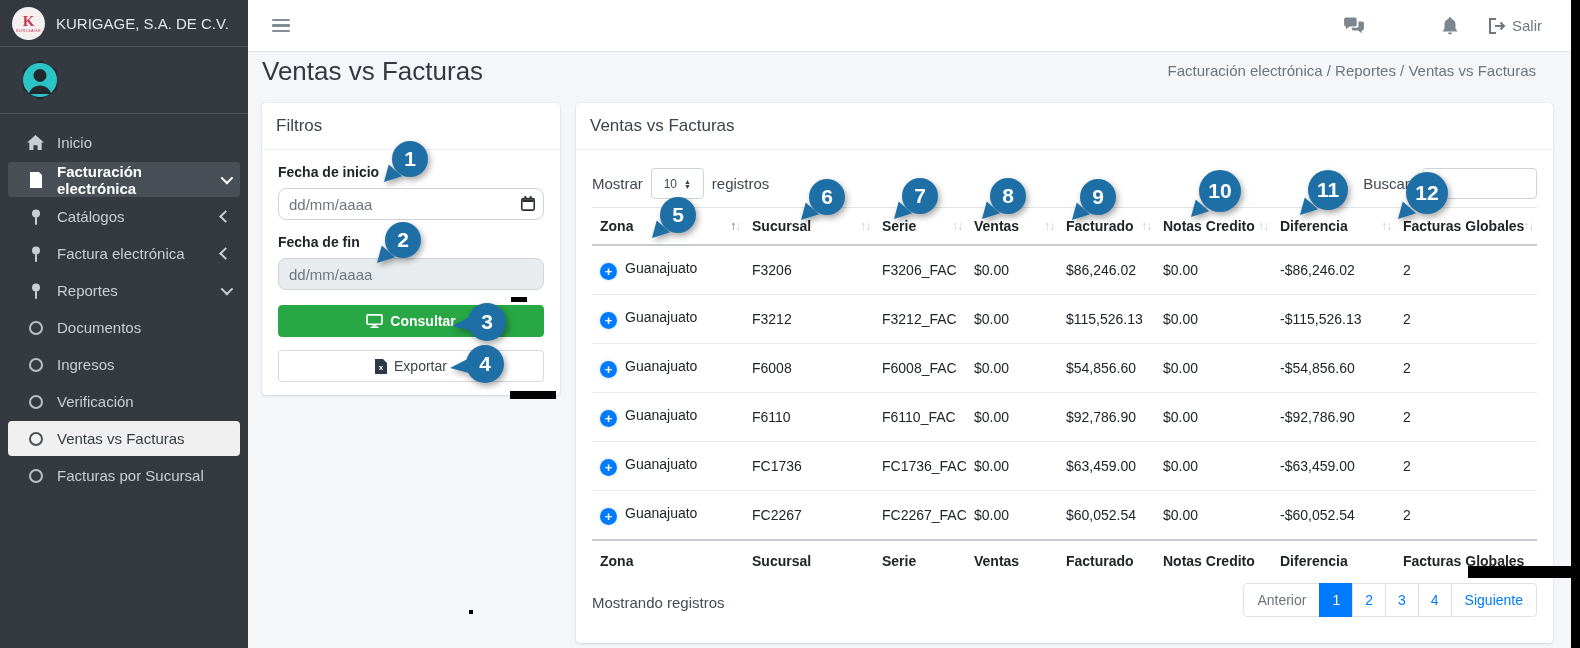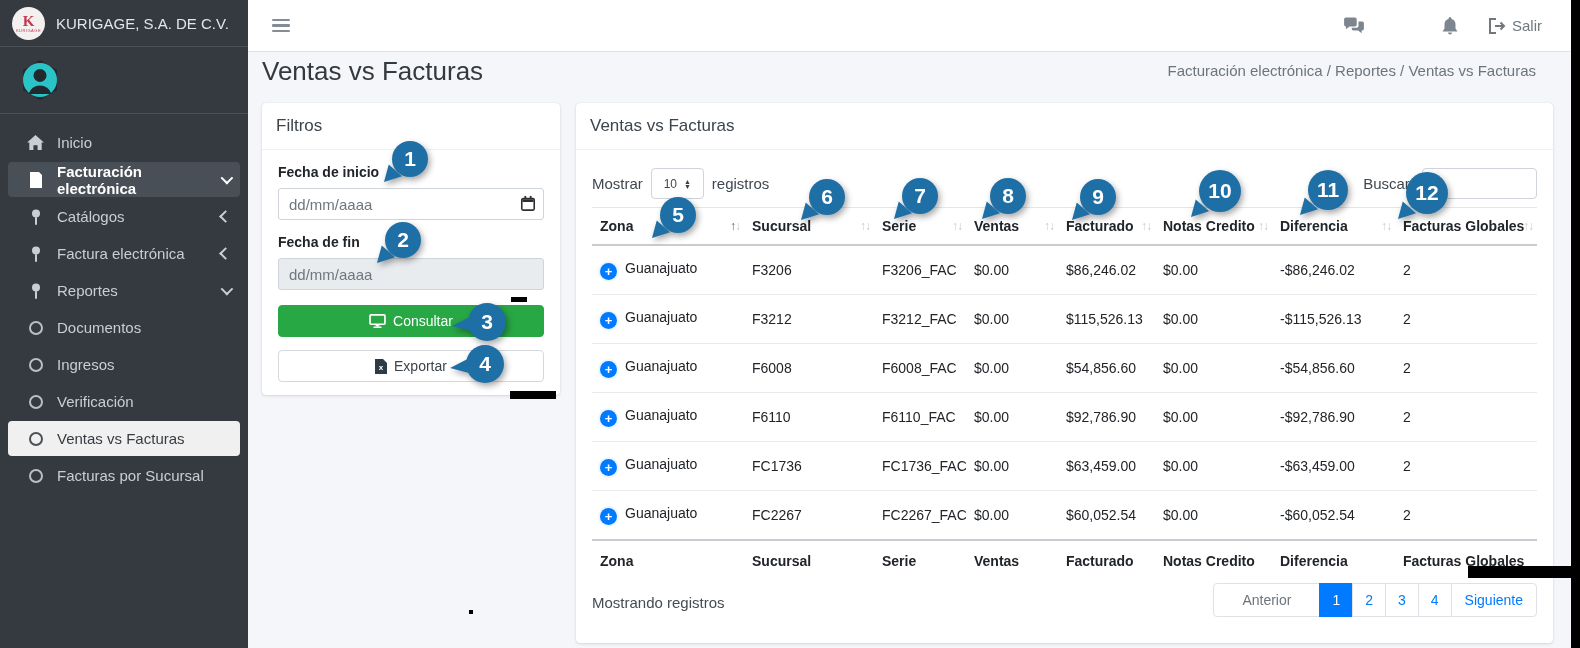--- a/index.html
+++ b/index.html
@@ -50,28 +50,28 @@
 
   
   .card { position:absolute; background:#fff; border-radius:4px;
           box-shadow:0 0 1px rgba(0,0,0,.15), 0 1px 3px rgba(0,0,0,.12); }
   .card-header { padding:13px 14px; font-size:17px; color:#3d444b; border-bottom:1px solid #eef0f2; }
 
   .filters-card { left:262px; top:103px; width:298px; height:292px; }
   .filters-body { padding:14px 16px 16px; }
   .flabel { font-size:14px; font-weight:700; margin-bottom:8px; color:#212529; }
   .date-wrap { position:relative; margin-bottom:14px; }
-  .date-input { width:100%; height:32px; border:1px solid #ced4da; border-radius:3px; padding:0 30px 0 10px;
+  .date-input { width:100%; height:32px; border:1px solid #ced4da; border-radius:8px; padding:0 30px 0 10px;
                 font-size:15px; color:#495057; font-family:inherit; background:#fff; }
   .date-input::placeholder { color:#6f767d; }
   .date-input.disabled { background:#e9ecef; }
   .cal-ico { position:absolute; right:8px; top:7px; }
   .btn { width:100%; height:32px; border-radius:4px; font-size:14px; display:flex; align-items:center;
          justify-content:center; gap:7px; cursor:pointer; border:1px solid transparent; font-family:inherit; }
-  .btn-consultar { background:#28a745; color:#fff; border-color:#28a745; margin-bottom:13px; margin-top:1px; }
+  .btn-consultar { background:#28a745; color:#fff; border-color:#28a745; margin-bottom:13px; margin-top:1px;font-weight:bold; }
   .btn-exportar { background:#fff; color:#3d444b; border-color:#d4d9dd; }
 
   .main-card { left:576px; top:103px; width:977px; height:540px; }
   .controls { display:flex; align-items:center; padding:18px 16px 0; }
   .show-group { display:flex; align-items:center; gap:8px; font-size:15px; color:#3f4850; }
   .pagesize { width:53px; height:31px; border:1px solid #ced4da; border-radius:4px; display:flex;
               align-items:center; justify-content:center; gap:7px; font-size:12px; color:#3f4850; cursor:pointer; }
   .pagesize .arrows { display:flex; flex-direction:column; font-size:7px; line-height:5px; color:#3a4047; }
   .search-group { margin-left:auto; display:flex; align-items:center; gap:8px; font-size:15px; color:#3f4850; }
   .search-input { width:115px; height:31px; border:1px solid #ced4da; border-radius:4px; padding:0 8px; font-family:inherit; font-size:14px; }
@@ -86,21 +86,21 @@
                 font-size:12px; letter-spacing:-1px; color:#c6cacf; font-weight:400; }
   .sort-icons .up.active { color:#565d64; }
   .plus-icon { display:inline-flex; width:17px; height:17px; border-radius:50%; background:#007bff;
                color:#fff; align-items:center; justify-content:center; font-size:13px; font-weight:700;
                margin-right:8px; vertical-align:-3px; box-shadow:0 0 0 2px #eef5fd; cursor:pointer; line-height:1; }
 
   .table-info { position:absolute; left:16px; top:491px; font-size:15px; color:#454c52; }
   .pagination { position:absolute; right:16px; top:480px; display:flex; height:34px; }
   .page-btn { display:flex; align-items:center; justify-content:center; border:1px solid #dee2e6;
               background:#fff; font-size:14px; padding:0 12px; margin-left:-1px; cursor:pointer; color:#007bff; min-width:32px; }
-  .page-btn.prev { color:#6c757d; border-radius:4px 0 0 4px; padding:0 28px; }
+  .page-btn.prev { color:#6c757d; border-radius:4px 0 0 4px; padding:0 13px; }
   .page-btn.next { border-radius:0 4px 4px 0; padding:0 13px; }
   .page-btn.current { background:#007bff; border-color:#007bff; color:#fff; }
 
   
   .annotation-layer { position:absolute; left:0; top:0; width:100%; height:100%; z-index:45; pointer-events:none; }
   .callout { position:absolute; border-radius:50%; background:#1e6fa6; color:#fff; display:flex;
              align-items:center; justify-content:center; font-weight:700; font-size:21px;
              filter:drop-shadow(2px 3px 3px rgba(0,0,0,.35)); }
   .callout .num { position:relative; z-index:2; }
   .ann-tail { position:absolute; background:#1e6fa6; }

